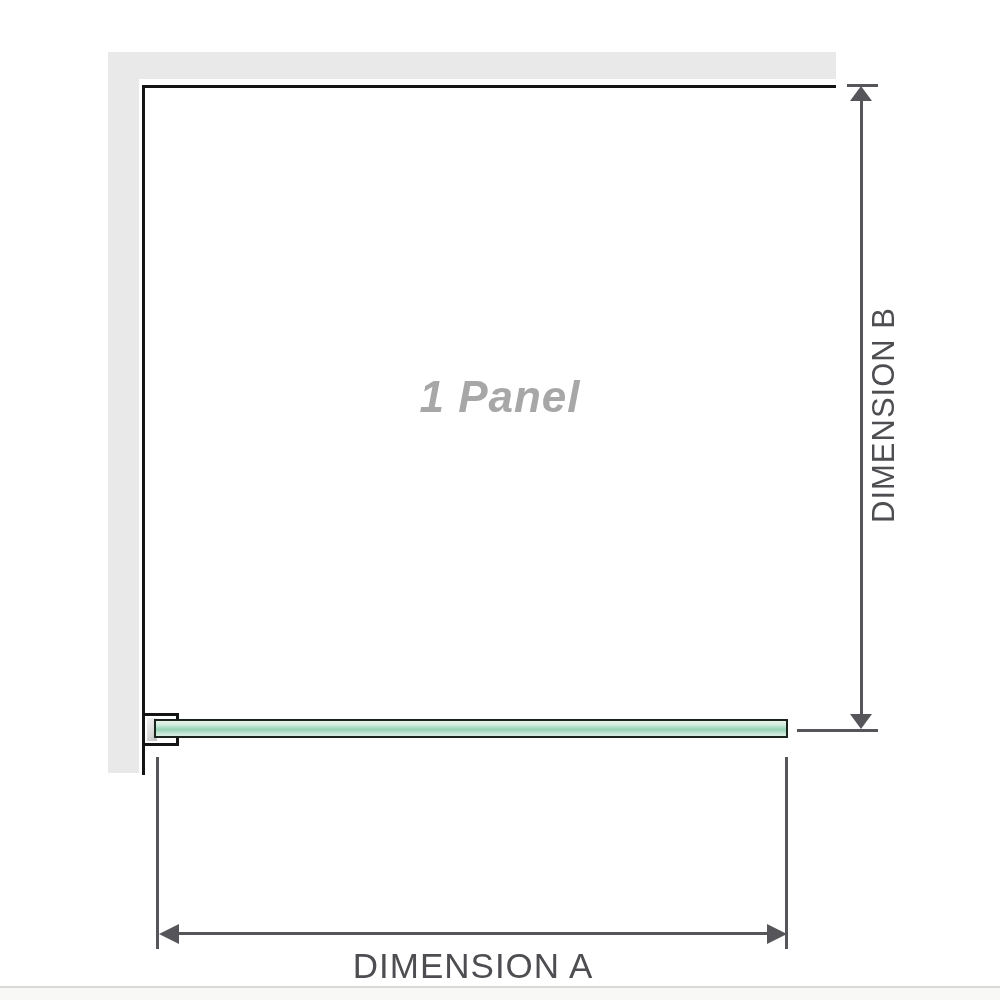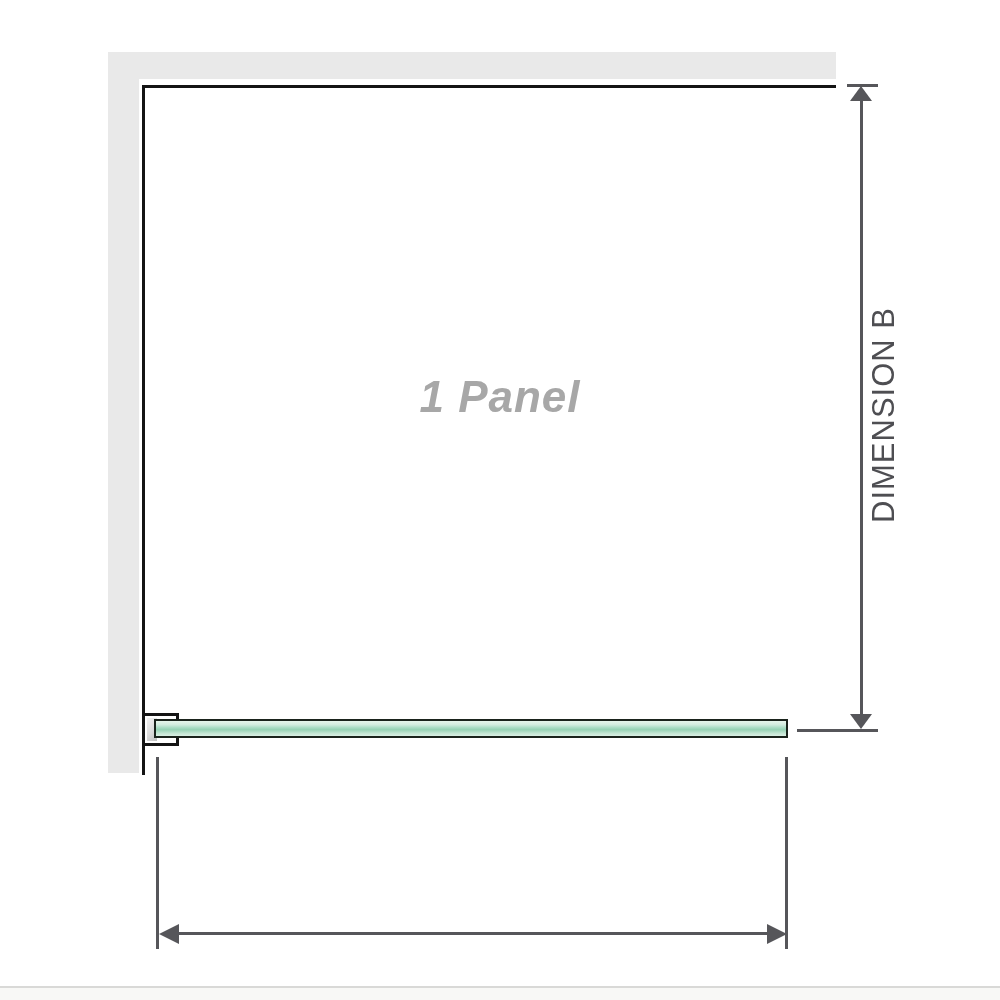--- a/index.html
+++ b/index.html
@@ -154,17 +154,18 @@
   <div class="abs dim" id="dimension-b-cap-bottom"></div>
   <div class="abs" id="dimension-b-arrow-up"></div>
   <div class="abs" id="dimension-b-arrow-down"></div>
   <div class="abs" id="dimension-b-label">DIMENSION B</div>
 
   <div class="abs dim" id="dimension-a-ext-left"></div>
   <div class="abs dim" id="dimension-a-ext-right"></div>
   <div class="abs dim" id="dimension-a-line"></div>
   <div class="abs" id="dimension-a-arrow-left"></div>
   <div class="abs" id="dimension-a-arrow-right"></div>
+  <div class="abs" id="dimension-a-label">DIMENSION A</div>
 
   <div class="abs" id="bottom-rule"></div>
   <div class="abs" id="bottom-strip"></div>
 
 </div>
 
 </body></html>

